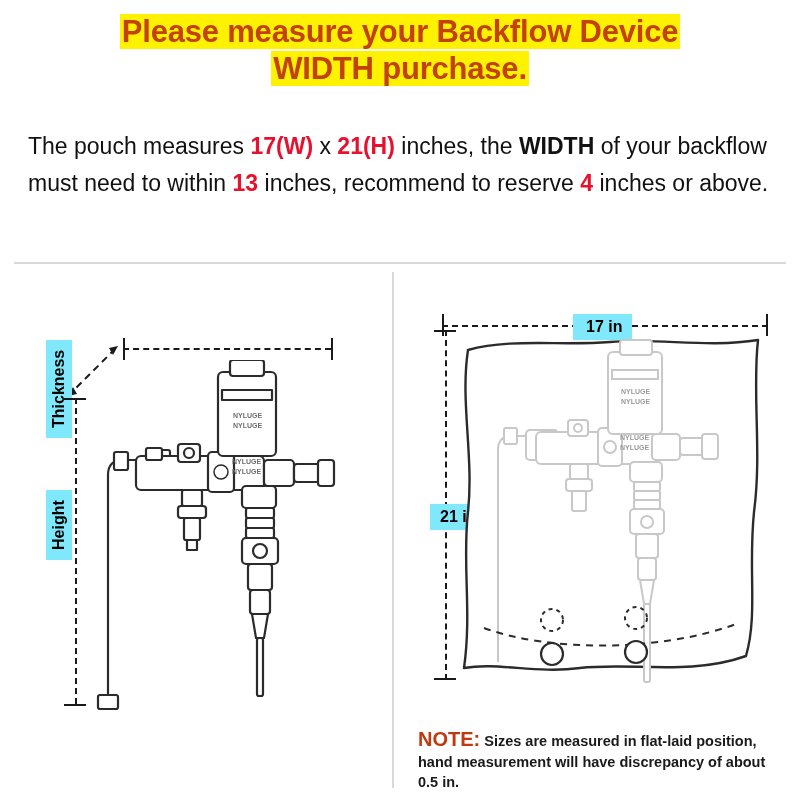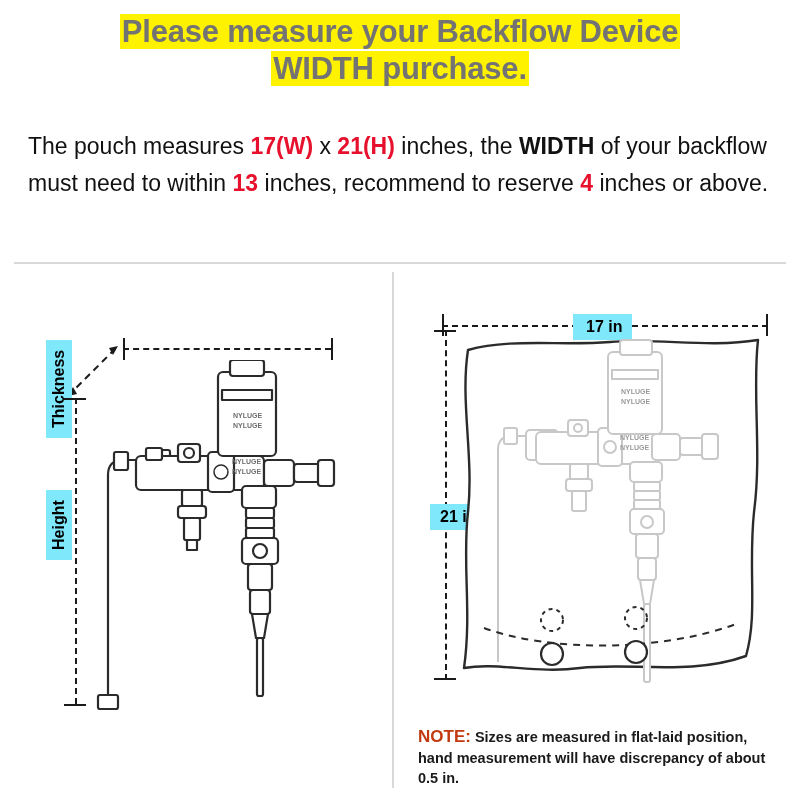--- a/index.html
+++ b/index.html
@@ -19,21 +19,21 @@
   
   .headline {
     position: absolute;
     left: 0;
     top: 14px;
     width: 800px;
     text-align: center;
     font-size: 31px;
     font-weight: bold;
     line-height: 1.18;
-    color: #737373;
+    color: #c2410c;
     letter-spacing: -0.2px;
   }
   .headline .hl {
     background: #fff200;
     padding: 0 2px;
   }
   .headline .line2 {
     display: block;
   }
 
@@ -106,21 +106,21 @@
   .note {
     position: absolute;
     left: 418px;
     top: 726px;
     width: 368px;
     font-size: 14.5px;
     font-weight: bold;
     line-height: 1.35;
     color: #1a1a1a;
   }
-  .note .note-key { color: #c0390f; font-weight: bold; font-size: 17px; }
+  .note .note-key { color: #c0390f; font-weight: bold; font-size: 20px; }
 
   svg { display: block; }
   .dev-stroke { fill: none; stroke: #2b2b2b; stroke-width: 2.2; stroke-linejoin: round; stroke-linecap: round; }
   .dev-stroke-thin { fill: none; stroke: #2b2b2b; stroke-width: 1.5; }
   .dev-fill { fill: #ffffff; stroke: #2b2b2b; stroke-width: 2.2; stroke-linejoin: round; }
   .dev-ghost { fill: none; stroke: #c8c8c8; stroke-width: 2; stroke-linejoin: round; }
   .dev-ghost-fill { fill: #ffffff; stroke: #c8c8c8; stroke-width: 2; }
   .pouch { fill: #ffffff; stroke: #2b2b2b; stroke-width: 2.4; stroke-linejoin: round; }
   .pouch-dash { fill: none; stroke: #2b2b2b; stroke-width: 2; stroke-dasharray: 7 6; }
   .brandtxt { font-family: "Liberation Sans", sans-serif; font-size: 7px; fill: #9a9a9a; font-weight: bold; }

